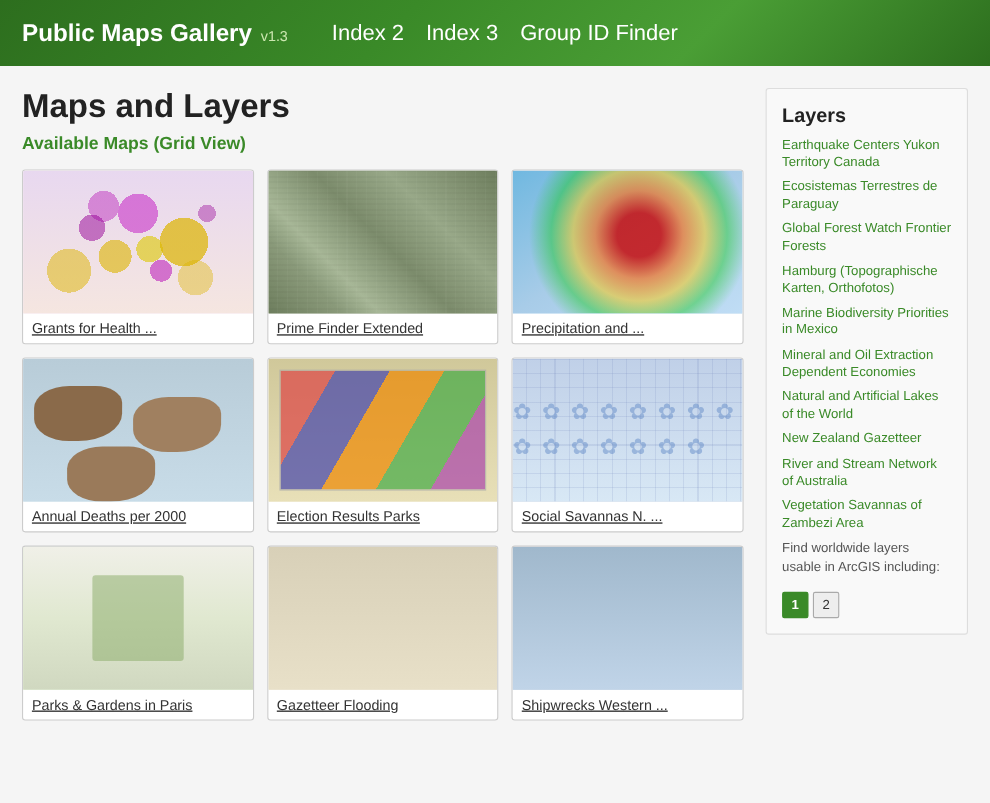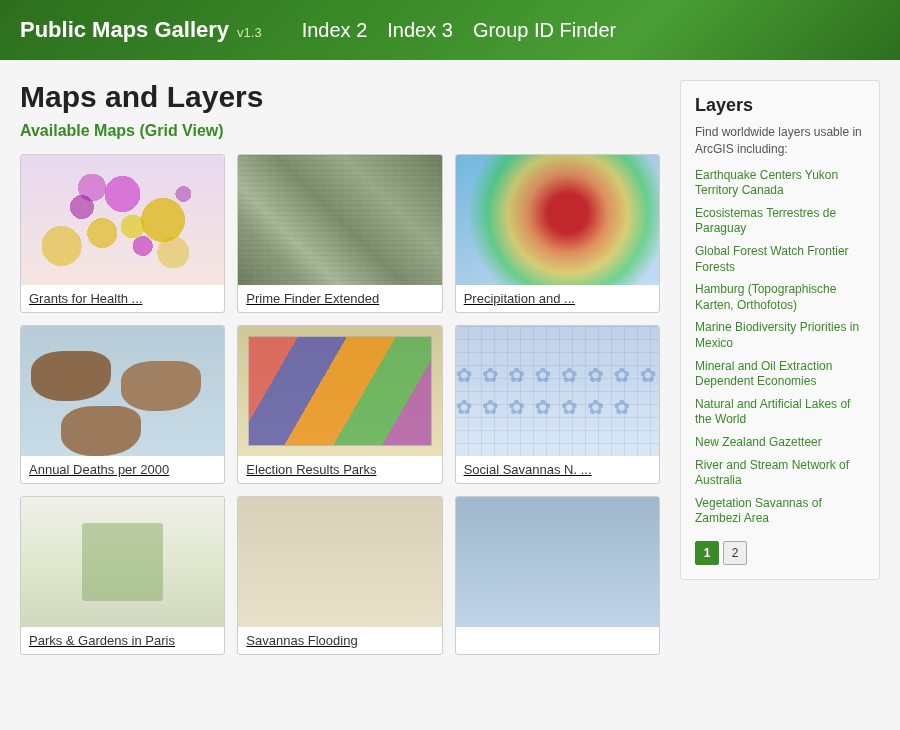--- a/index.html
+++ b/index.html
@@ -93,21 +93,21 @@
     }
 
     .map-label {
       padding: 6px 8px;
       font-size: 13px;
       color: #333;
     }
 
     
     #sidebar {
-      width: 200px;
+      width: 184px;
       background: #f9f9f9;
       border: 1px solid #ddd;
       padding: 14px 14px;
       border-radius: 3px;
       flex-shrink: 0;
       align-self: flex-start;
     }
 
     #sidebar-title {
       font-size: 18px;
@@ -395,43 +395,44 @@
         <div class="map-card">
           <div class="map-thumbnail thumb-social"></div>
           <div class="map-label">Social Savannas N. ...</div>
         </div>
         <div class="map-card">
           <div class="map-thumbnail thumb-parks"></div>
           <div class="map-label">Parks &amp; Gardens in Paris</div>
         </div>
         <div class="map-card">
           <div class="map-thumbnail thumb-pakistan"></div>
-          <div class="map-label">Savannas Flooding</div>
+          <div class="map-label">Gazetteer Flooding</div>
         </div>
         <div class="map-card">
           <div class="map-thumbnail thumb-shipwrecks"></div>
+          <div class="map-label">Shipwrecks Western ...</div>
         </div>
       </div>
   </div>
 
   <div id="sidebar">
     <div id="sidebar-title">Layers</div>
-    <div id="sidebar-desc">Find worldwide layers usable in ArcGIS including:</div>
     <div id="sidebar-links">
 
     <a class="sidebar-link">Earthquake Centers Yukon Territory Canada</a>
         <a class="sidebar-link">Ecosistemas Terrestres de Paraguay</a>
         <a class="sidebar-link">Global Forest Watch Frontier Forests</a>
         <a class="sidebar-link">Hamburg (Topographische Karten, Orthofotos)</a>
         <a class="sidebar-link">Marine Biodiversity Priorities in Mexico</a>
         <a class="sidebar-link">Mineral and Oil Extraction Dependent Economies</a>
         <a class="sidebar-link">Natural and Artificial Lakes of the World</a>
         <a class="sidebar-link">New Zealand Gazetteer</a>
         <a class="sidebar-link">River and Stream Network of Australia</a>
         <a class="sidebar-link">Vegetation Savannas of Zambezi Area</a>
       </div>
+    <div id="sidebar-desc">Find worldwide layers usable in ArcGIS including:</div>
     <div id="pagination">
 
     <div class="page-btn active">1</div>
         <div class="page-btn">2</div>
       </div>
   </div>
 </div>
 
 </body></html>

